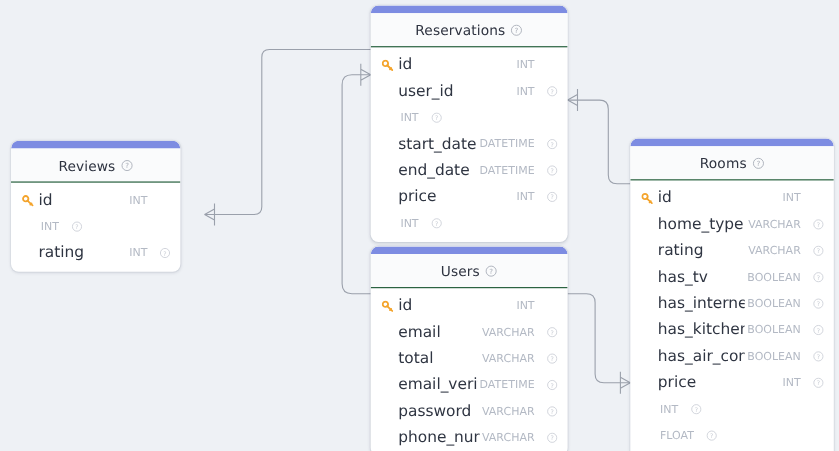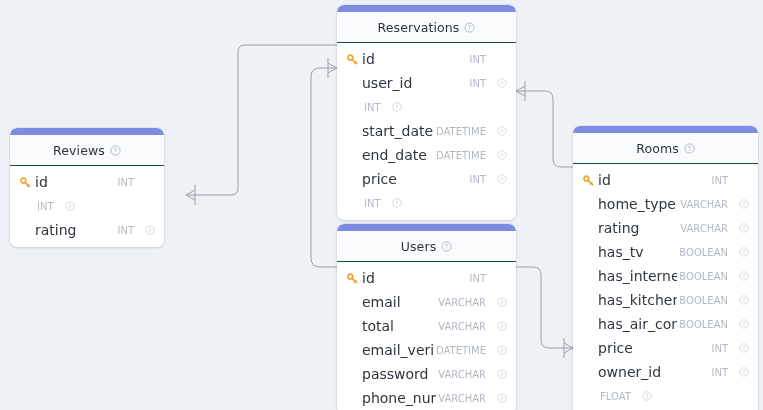--- a/index.html
+++ b/index.html
@@ -459,21 +459,20 @@
           <span class="ftype">INT</span>
           <span class="fnote">
             <svg class="q-icon" width="10" height="10" viewBox="0 0 12 12">
               <circle cx="6" cy="6" r="5" fill="none" stroke="#c8ccd4" stroke-width="0.9"></circle>
               <text x="6" y="8.8" font-size="6.8" fill="#c8ccd4" text-anchor="middle" font-family="DejaVu Sans, sans-serif">?</text>
             </svg>
           </span>
         </div>
         <div class="row">
           <span class="keycol"></span>
-          <span class="fname">owner_id</span>
           <span class="ftype">INT</span>
           <span class="fnote">
             <svg class="q-icon" width="10" height="10" viewBox="0 0 12 12">
               <circle cx="6" cy="6" r="5" fill="none" stroke="#c8ccd4" stroke-width="0.9"></circle>
               <text x="6" y="8.8" font-size="6.8" fill="#c8ccd4" text-anchor="middle" font-family="DejaVu Sans, sans-serif">?</text>
             </svg>
           </span>
         </div>
         <div class="row">
           <span class="keycol"></span>

